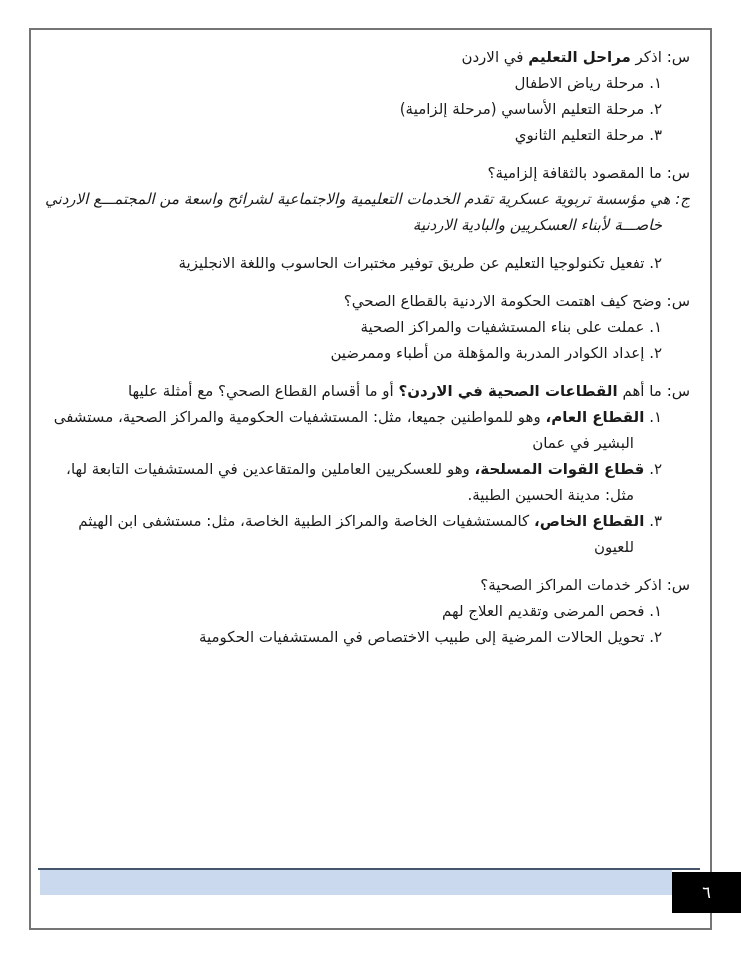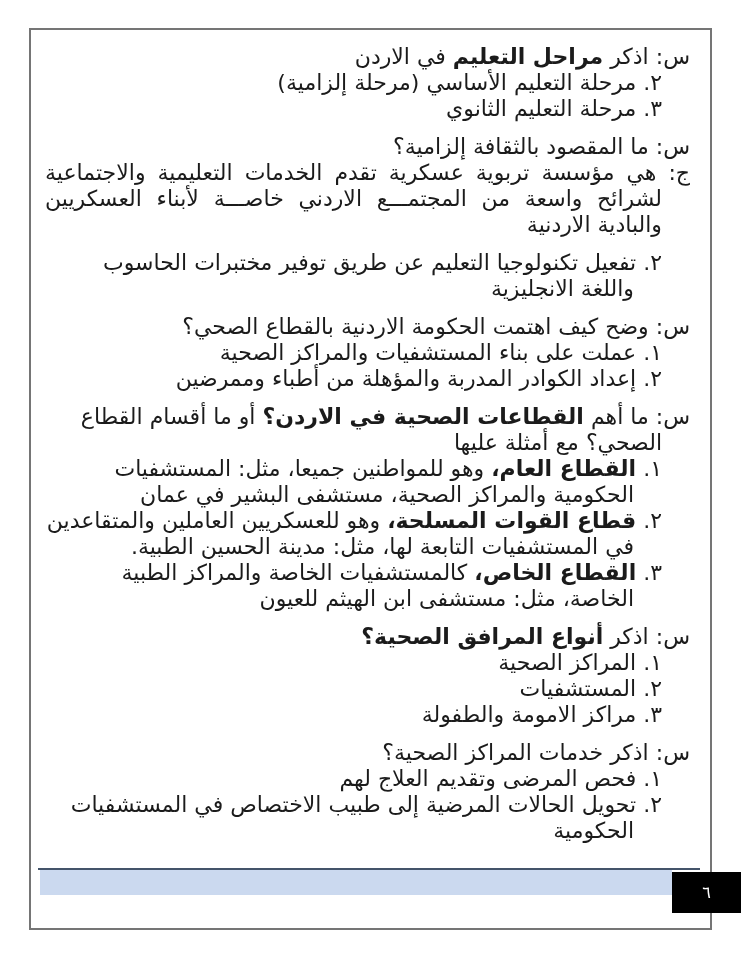--- a/index.html
+++ b/index.html
@@ -12,27 +12,27 @@
     position:absolute; left:29px; top:28px;
     width:679px; height:898px;
     border:2px solid #757575;
     border-bottom-color:#4a4a4a;
     background:#ffffff;
   }
   .content {
     position:absolute; top:14px; right:20px; left:14px;
     direction:rtl; text-align:right;
     color:#1b1b1b;
-    font-size:22px; line-height:26px;
+    font-size:15px; line-height:26px;
   }
   .content p { margin:0; }
   .section { margin-bottom:12px; }
   .q-line   { padding-right:28px; text-indent:-28px; }
   .item     { padding-right:56px; text-indent:-28px; }
-  .answer   { padding-right:28px; text-indent:-28px; text-align:justify; }
+  .answer   { padding-right:28px; text-indent:-28px; text-align:justify;font-style:italic; }
   .b { font-weight:bold; }
   .footer-rule {
     position:absolute; left:7px; top:838px;
     width:662px; height:0;
     border-top:2px solid #44546a;
   }
   .footer-bar {
     position:absolute; left:9px; top:840px;
     width:632px; height:25px;
     background:#cbd9ef;
@@ -45,20 +45,21 @@
     font-size:16px; z-index:5;
   }
 </style>
 </head>
 <body>
 
 <div class="page" style="border-color: rgb(117, 117, 117);">
   <div class="content" dir="rtl">
       <div class="section">
         <p class="q-line"><span>س: اذكر </span><span class="b">مراحل التعليم</span><span> في الاردن</span></p>
+        <p class="item"><span>١. مرحلة رياض الاطفال</span></p>
         <p class="item"><span>٢. مرحلة التعليم الأساسي (مرحلة إلزامية)</span></p>
         <p class="item"><span>٣. مرحلة التعليم الثانوي</span></p>
       </div>
       <div class="section">
         <p class="q-line"><span>س: ما المقصود بالثقافة إلزامية؟</span></p>
         <p class="answer"><span>ج: هي مؤسسة تربوية عسكرية تقدم الخدمات التعليمية والاجتماعية لشرائح واسعة من المجتمـــع الاردني خاصـــة لأبناء العسكريين والبادية الاردنية</span></p>
       </div>
       <div class="section">
         <p class="item"><span>٢. تفعيل تكنولوجيا التعليم عن طريق توفير مختبرات الحاسوب واللغة الانجليزية</span></p>
       </div>
@@ -67,26 +68,20 @@
         <p class="item"><span>١. عملت على بناء المستشفيات والمراكز الصحية</span></p>
         <p class="item"><span>٢. إعداد الكوادر المدربة والمؤهلة من أطباء وممرضين</span></p>
       </div>
       <div class="section">
         <p class="q-line"><span>س: ما أهم </span><span class="b">القطاعات الصحية في الاردن؟</span><span> أو ما أقسام القطاع الصحي؟ مع أمثلة عليها</span></p>
         <p class="item"><span>١. </span><span class="b">القطاع العام،</span><span> وهو للمواطنين جميعا، مثل: المستشفيات الحكومية والمراكز الصحية، مستشفى البشير في عمان</span></p>
         <p class="item"><span>٢. </span><span class="b">قطاع القوات المسلحة،</span><span> وهو للعسكريين العاملين والمتقاعدين في المستشفيات التابعة لها، مثل: مدينة الحسين الطبية.</span></p>
         <p class="item"><span>٣. </span><span class="b">القطاع الخاص،</span><span> كالمستشفيات الخاصة والمراكز الطبية الخاصة، مثل: مستشفى ابن الهيثم للعيون</span></p>
       </div>
       <div class="section">
-        <p class="q-line"><span>س: اذكر </span><span class="b">أنواع المرافق الصحية؟</span></p>
-        <p class="item"><span>١. المراكز الصحية</span></p>
-        <p class="item"><span>٢. المستشفيات</span></p>
-        <p class="item"><span>٣. مراكز الامومة والطفولة</span></p>
-      </div>
-      <div class="section">
         <p class="q-line"><span>س: اذكر خدمات المراكز الصحية؟</span></p>
         <p class="item"><span>١. فحص المرضى وتقديم العلاج لهم</span></p>
         <p class="item"><span>٢. تحويل الحالات المرضية إلى طبيب الاختصاص في المستشفيات الحكومية</span></p>
       </div>
     </div>
   <div class="footer-rule" style="border-top-color: rgb(68, 84, 106);"></div>
   <div class="footer-bar" style="background: rgb(203, 217, 239);"></div>
 </div>
 
 <div class="page-box" style="background: rgb(0, 0, 0); color: rgb(255, 255, 255);">

